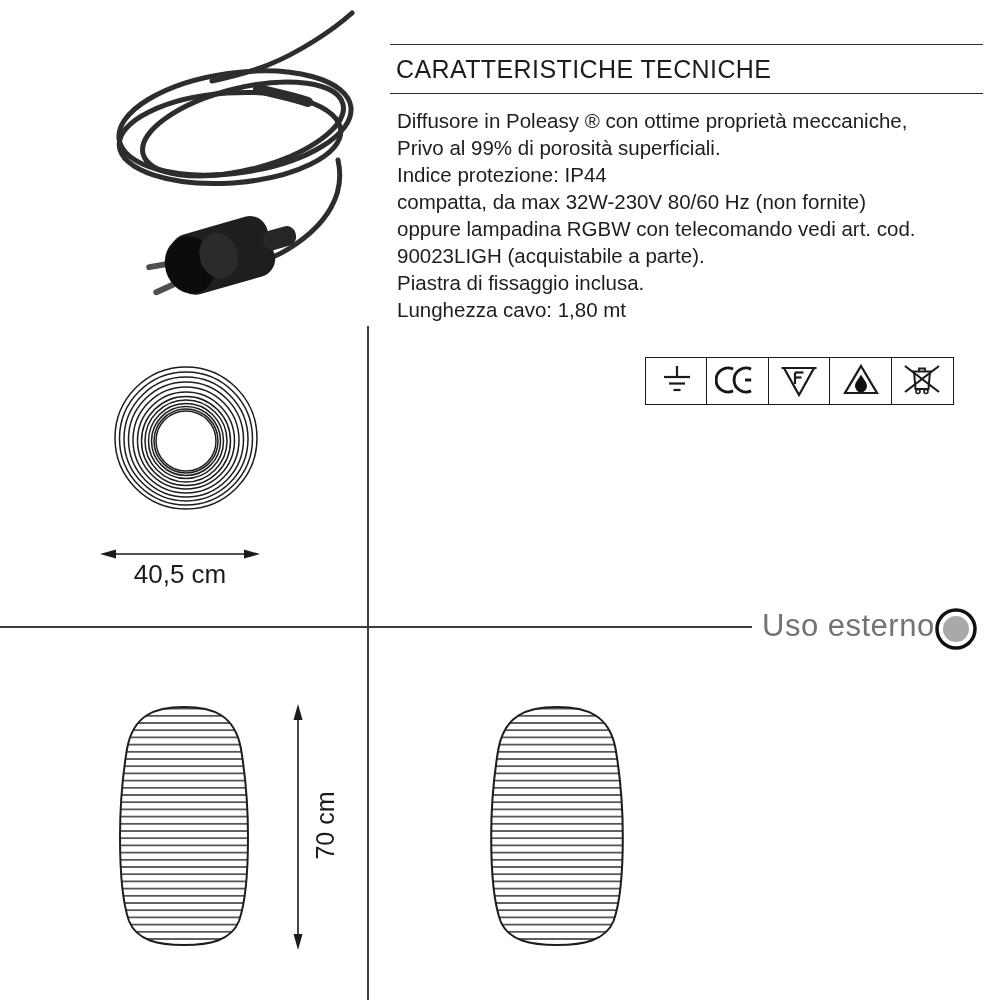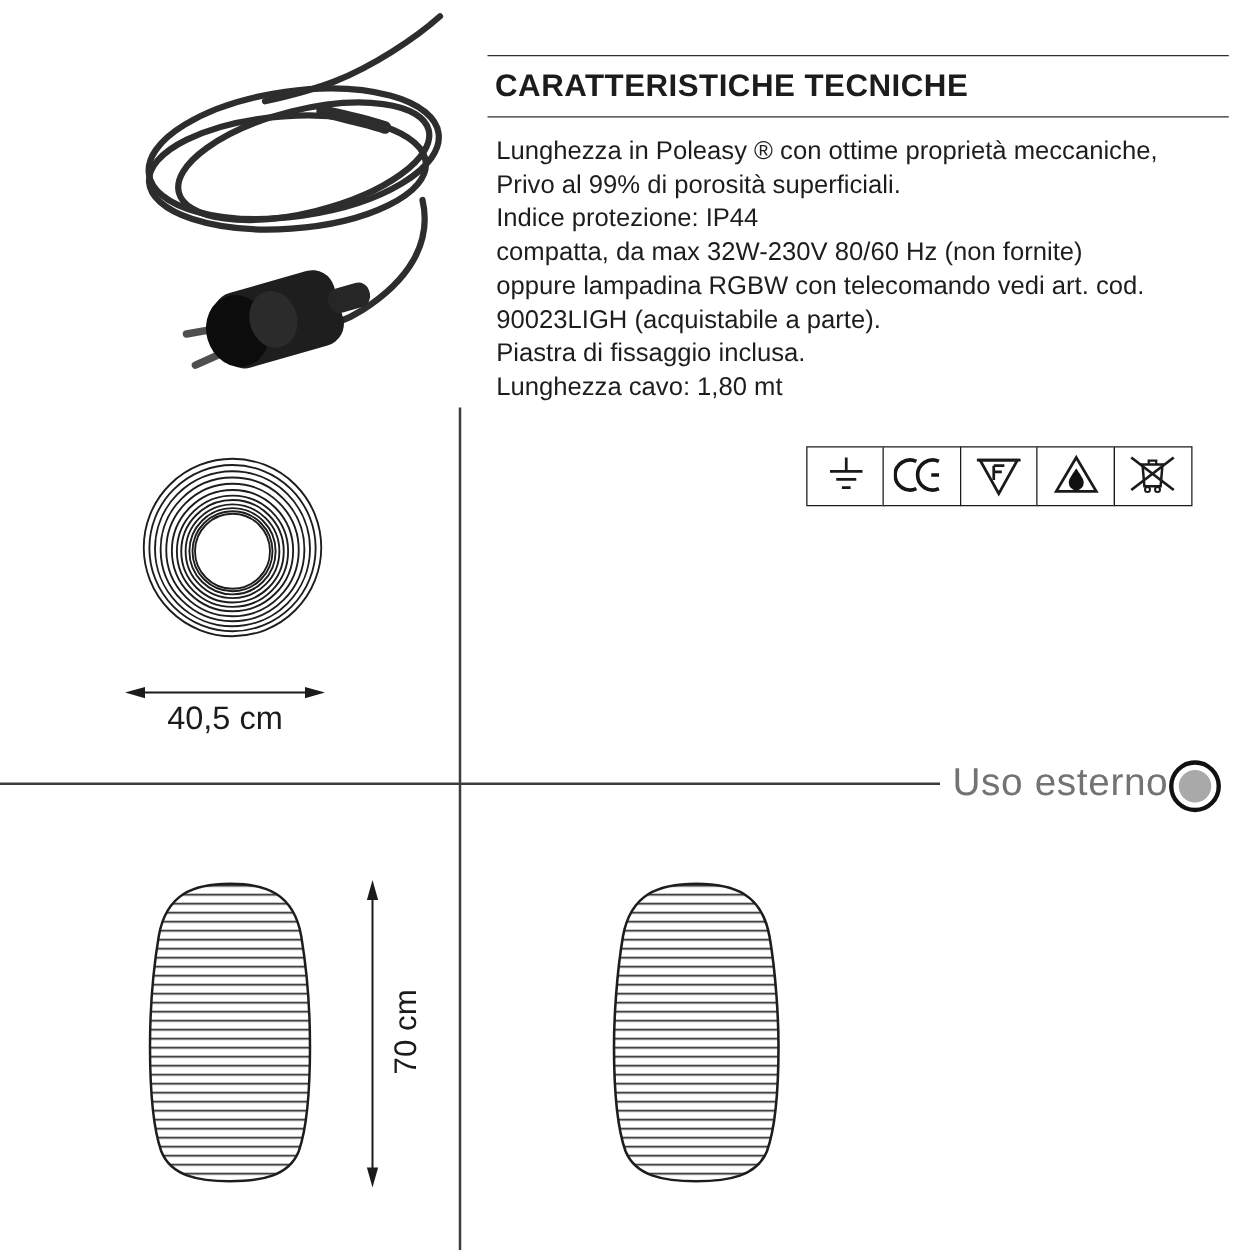--- a/index.html
+++ b/index.html
@@ -11,21 +11,21 @@
   
   .vline{left:367px;top:326px;width:1.6px;height:674px;background:#3c3c3c;}
   .hline{left:0px;top:626px;width:752px;height:1.6px;background:#3c3c3c;}
   
   .heading{
     left:390px;top:44px;width:585px;
     border-top:1.6px solid #2e2e2e;border-bottom:1.6px solid #2e2e2e;
     padding:10px 2px 9px 6px;
   }
   .heading h1{
-    margin:0;font-size:25px;font-weight:700;letter-spacing:0.4px;color:#1c1c1c;
+    margin:0;font-size:25px;font-weight:400;letter-spacing:0.4px;color:#1c1c1c;
   }
   
   .specs{left:397px;top:107px;width:565px;font-size:20.5px;line-height:27px;color:#1d1d1d;}
   .spec-line{white-space:nowrap;}
   .spec-line.stretch{white-space:normal;text-align:justify;text-align-last:justify;width:565px;}
   
   .certs{left:645px;top:357px;display:flex;}
   .cert-cell{
     width:63px;height:48px;border:1.6px solid #1b1b1b;margin-left:-1.6px;
     display:flex;align-items:center;justify-content:center;background:#fff;box-sizing:border-box;
@@ -64,21 +64,21 @@
     <ellipse cx="20" cy="-2" rx="19" ry="23" fill="#2b2b2b"></ellipse>
     <rect x="66" y="-12" width="34" height="20" rx="9" fill="#262626"></rect>
   </g>
 </svg>
 
 <div class="abs heading">
   <h1>CARATTERISTICHE TECNICHE</h1>
 </div>
 
 <div class="abs specs">
-  <div class="spec-line">Lunghezza in Poleasy ® con ottime proprietà meccaniche,</div>
+  <div class="spec-line">Diffusore in Poleasy ® con ottime proprietà meccaniche,</div>
   <div class="spec-line">Privo al 99% di porosità superficiali.</div>
   <div class="spec-line">Indice protezione: IP44</div>
   <div class="spec-line">compatta, da max 32W-230V 80/60 Hz (non fornite)</div>
   <div class="spec-line">oppure lampadina RGBW con telecomando vedi art. cod.</div>
   <div class="spec-line">90023LIGH (acquistabile a parte).</div>
   <div class="spec-line">Piastra di fissaggio inclusa.</div>
   <div class="spec-line">Lunghezza cavo: 1,80 mt</div>
 </div>
 
 <div class="abs certs">

